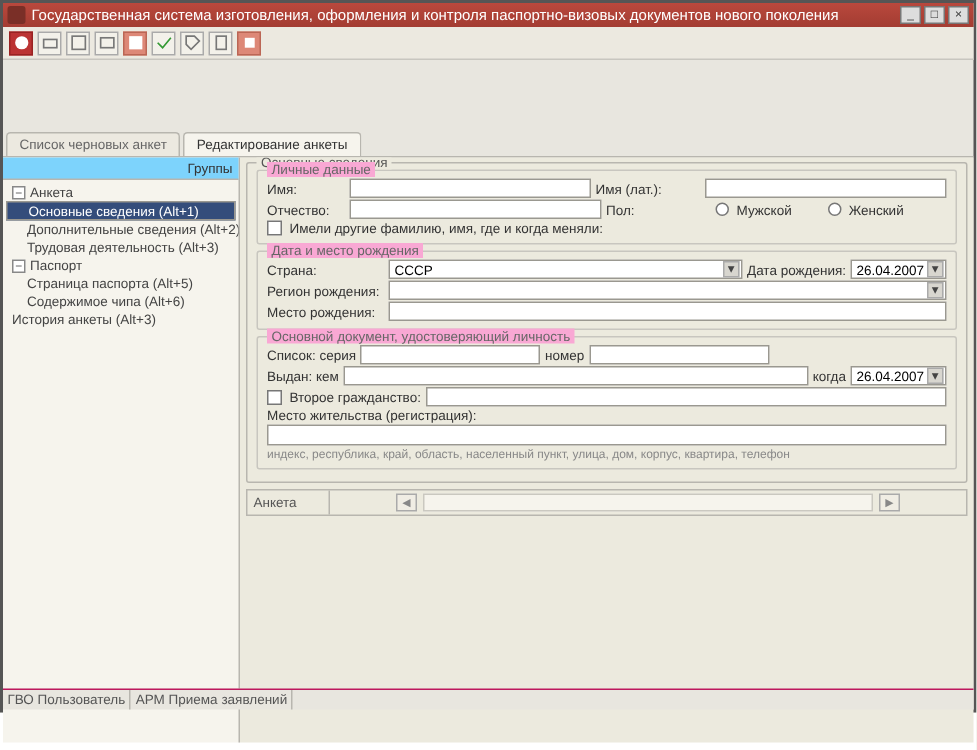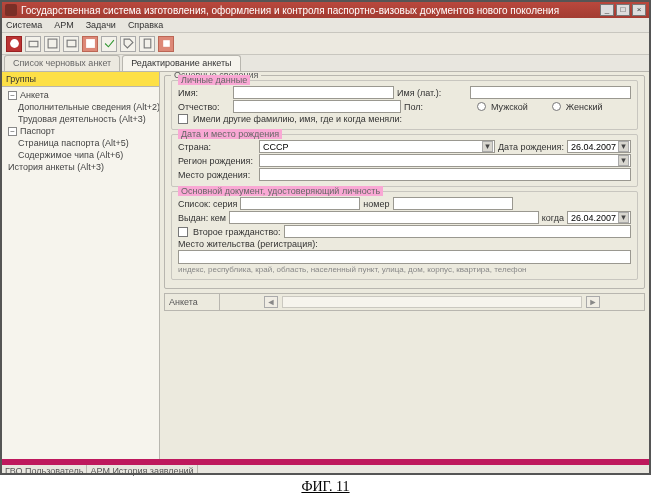--- a/index.html
+++ b/index.html
@@ -10,26 +10,26 @@
   .titlebar .title { flex: 1; overflow: hidden; white-space: nowrap; font-size: 10px; }
   .winbtns { display: flex; gap: 2px; }
   .winbtn { width: 14px; height: 12px; background: #ddd; border: 1px solid #777; text-align: center; line-height: 10px; font-size: 8px; color: #333; }
   .menubar { height: 15px; background: #e8e6df; padding: 0 4px; display: flex; gap: 12px; border-bottom: 1px solid #c8c6bf; }
   .menubar span { line-height: 15px; color: #333; }
   .toolbar { height: 22px; background: #ece9e0; padding: 1px 4px; display: flex; gap: 3px; align-items: center; border-bottom: 1px solid #c8c6bf; }
   .tb { width: 16px; height: 16px; border: 1px solid #aaa; background: #f3f1ea; display: inline-flex; align-items: center; justify-content: center; }
   .tb svg { width: 11px; height: 11px; }
   .tb.red { background: #b33; border-color: #922; }
   .tb.or  { background: #d87; border-color: #b65; }
-  .tabstrip { height: 17px; padding: 0 2px; display: flex; gap: 0; border-bottom: 1px solid #b8b6af; }
+  .tabstrip { height: 17px; padding: 0 2px; display: flex; gap: 0; border-bottom: 1px solid #b8b6af; margin-top: 48px; }
   .tab { padding: 2px 8px; border: 1px solid #b8b6af; border-bottom: none; background: #ece9e0; color: #666; border-radius: 3px 3px 0 0; margin-right: 2px; }
   .tab.active { background: #f6f4ed; color: #333; }
   .content { display: flex; height: 390px; }
   .side { width: 158px; border-right: 1px solid #b8b6af; background: #f6f4ed; display: flex; flex-direction: column; }
-  .side .hdr { padding: 2px 4px; border-bottom: 1px solid #b8b6af; color: #333; background: #fde047; }
+  .side .hdr { padding: 2px 4px; border-bottom: 1px solid #b8b6af; color: #333; background: #7dd3fc; text-align: right; }
   .tree { flex: 1; padding: 2px 2px; overflow: hidden; color: #444; }
   .tn { padding: 1px 0 1px 4px; white-space: nowrap; }
   .tn.l1 { padding-left: 14px; }
   .tn.sel { background: #344d7b; color: #fff; }
   .tn .exp { display: inline-block; width: 9px; height: 9px; border: 1px solid #888; text-align: center; line-height: 7px; font-size: 8px; margin-right: 3px; color: #555; background: #fff; }
   .main { flex: 1; background: #eceade; padding: 3px 4px; overflow: hidden; }
   .grp { border: 1px solid #b8b6af; border-radius: 2px; margin-bottom: 4px; background: #eceade; }
   .grp > .glabel { position: relative; top: -6px; left: 6px; background: #eceade; padding: 0 3px; color: #555; display: inline-block; }
   .gbody { padding: 0 6px 4px 6px; margin-top: -6px; }
   .subgrp { border: 1px solid #c8c6bf; border-radius: 2px; margin-bottom: 4px; }
@@ -40,45 +40,39 @@
   .inp.med { flex: 0 0 120px; }
   .sel { height: 13px; border: 1px solid #9a9890; background: #fff; display: flex; align-items: center; justify-content: space-between; padding: 0 1px 0 3px; }
   .sel .arr { width: 11px; height: 11px; background: #d8d6cf; border: 1px solid #aaa; text-align: center; line-height: 9px; color: #444; }
   .chk { width: 10px; height: 10px; border: 1px solid #777; background: #fff; display: inline-block; margin-right: 2px; }
   .rad { width: 9px; height: 9px; border: 1px solid #777; border-radius: 50%; background: #fff; display: inline-block; margin-right: 2px; }
   .footnav { border: 1px solid #b8b6af; display: flex; height: 18px; margin-top: 4px; }
   .footnav .fl { flex: 0 0 55px; border-right: 1px solid #b8b6af; display: flex; align-items: center; padding: 0 4px; color: #555; }
   .footnav .mid { flex: 1; display: flex; align-items: center; justify-content: center; gap: 4px; }
   .navbtn { width: 14px; height: 12px; border: 1px solid #aaa; background: #f0ede4; text-align: center; line-height: 10px; color: #888; }
   .setxt { flex: 1; max-width: 300px; height: 12px; border: 1px solid #cac8c0; background: #f6f4ed; }
-  .status { position: absolute; bottom: 0; left: 0; right: 0; height: 14px; border-top: 6px solid #be185d; display: flex; background: #e8e6df; }
+  .status { position: absolute; bottom: 0; left: 0; right: 0; height: 14px; border-top: 1px solid #be185d; display: flex; background: #e8e6df; }
   .status .cell { border-right: 1px solid #b8b6af; padding: 1px 3px; color: #555; }
   .caption { text-align: center; font: 14px Times,serif; padding: 4px; text-decoration: underline; }
 </style>
 </head>
 <body>
 
 <div class="frame">
 
   <div class="titlebar">
     <span class="tico"></span>
     <span class="title">Государственная система изготовления, оформления и контроля паспортно-визовых документов нового поколения</span>
     <div class="winbtns">
       <div class="winbtn">_</div>
       <div class="winbtn">□</div>
       <div class="winbtn">×</div>
     </div>
   </div>
 
-  <div class="menubar">
-    <span>Система</span>
-    <span>АРМ</span>
-    <span>Задачи</span>
-    <span>Справка</span>
-  </div>
 
   <div class="toolbar">
     <span class="tb red">
         <svg viewBox="0 0 10 10">
           <circle cx="5" cy="5" r="4" fill="#fff"></circle>
         </svg>
       </span>
     <span class="tb">
         <svg viewBox="0 0 10 10">
           <rect x="1" y="3" width="8" height="5" fill="none" stroke="#777"></rect>
@@ -124,20 +118,21 @@
   <div class="tabstrip">
     <div class="tab">Список черновых анкет</div>
     <div class="tab active">Редактирование анкеты</div>
   </div>
 
   <div class="content">
     <div class="side">
       <div class="hdr">Группы</div>
       <div class="tree">
         <div class="tn"><span class="exp">−</span><span>Анкета</span></div>
+        <div class="tn l1 sel">Основные сведения (Alt+1)</div>
         <div class="tn l1">Дополнительные сведения (Alt+2)</div>
         <div class="tn l1">Трудовая деятельность (Alt+3)</div>
         <div class="tn"><span class="exp">−</span><span>Паспорт</span></div>
         <div class="tn l1">Страница паспорта (Alt+5)</div>
         <div class="tn l1">Содержимое чипа (Alt+6)</div>
         <div class="tn">История анкеты (Alt+3)</div>
       </div>
     </div>
 
     <div class="main">
@@ -244,17 +239,17 @@
           <div class="navbtn">◄</div>
           <div class="setxt"></div>
           <div class="navbtn">►</div>
         </div>
       </div>
     </div>
   </div>
 
   <div class="status">
     <div class="cell">ГВО Пользователь</div>
-    <div class="cell">АРМ История заявлений</div>
+    <div class="cell">АРМ Приема заявлений</div>
   </div>
 </div>
 
 <div class="caption">ФИГ. 11</div>
 
 </body></html>

